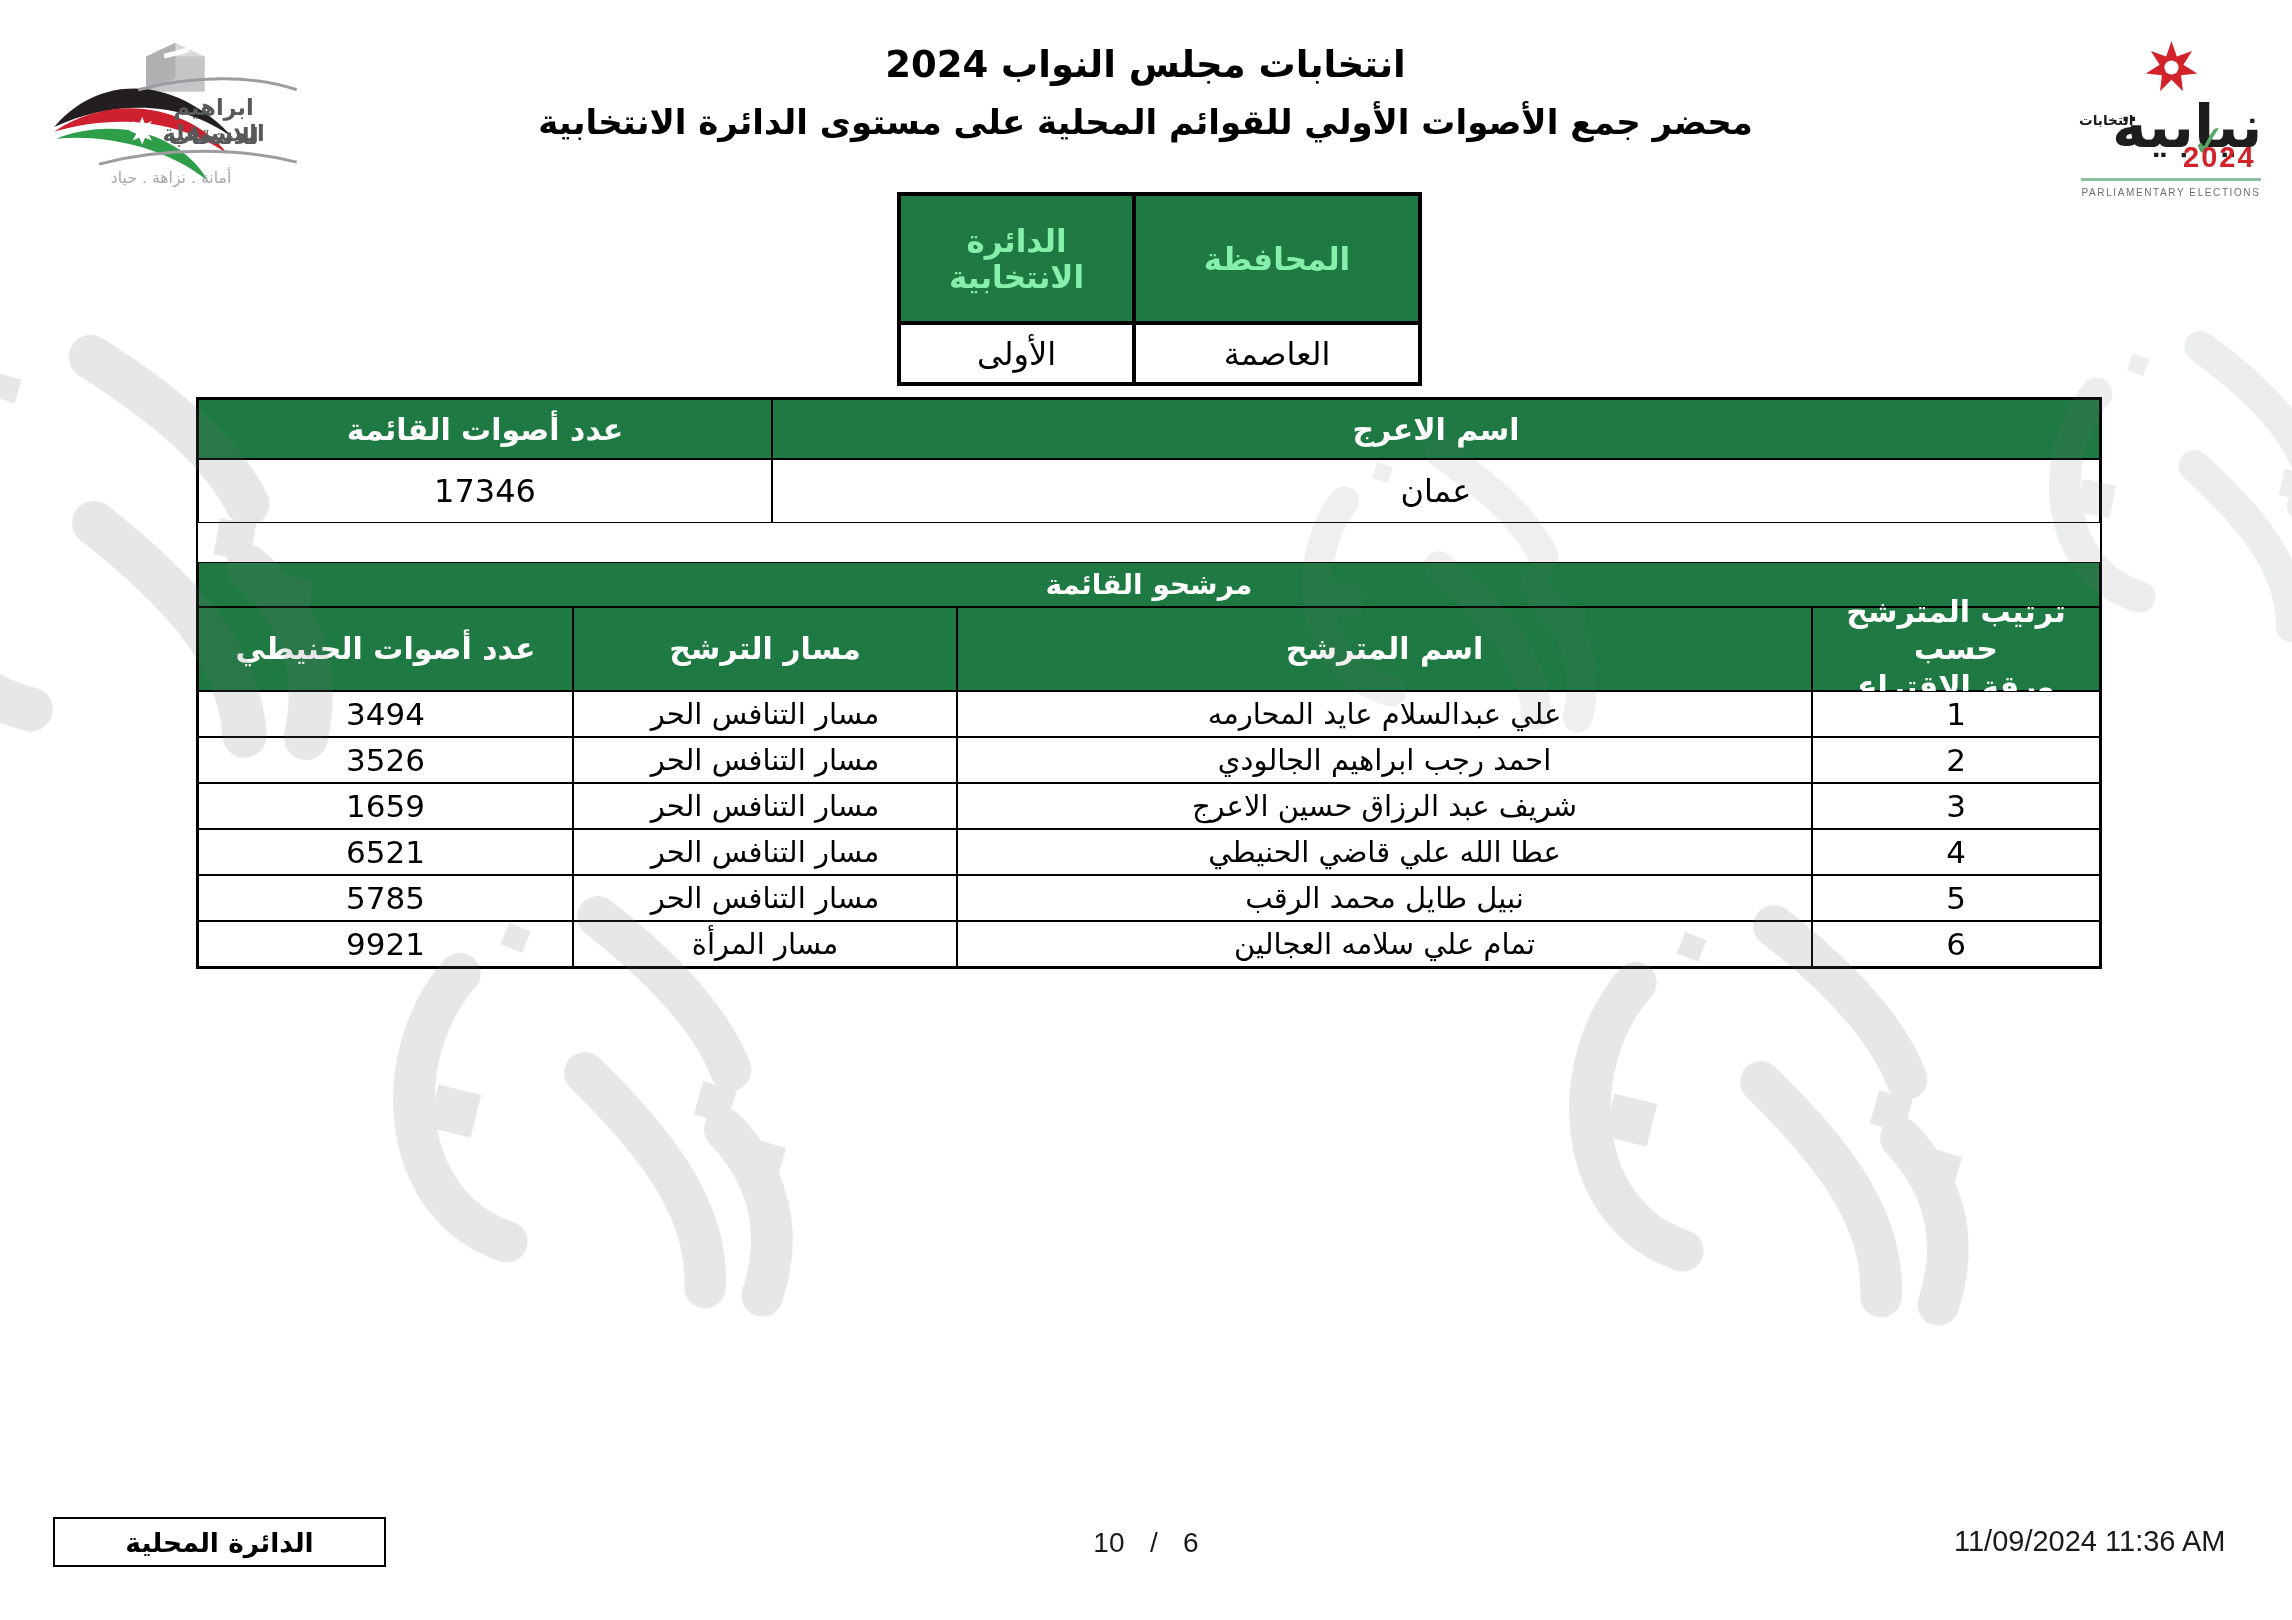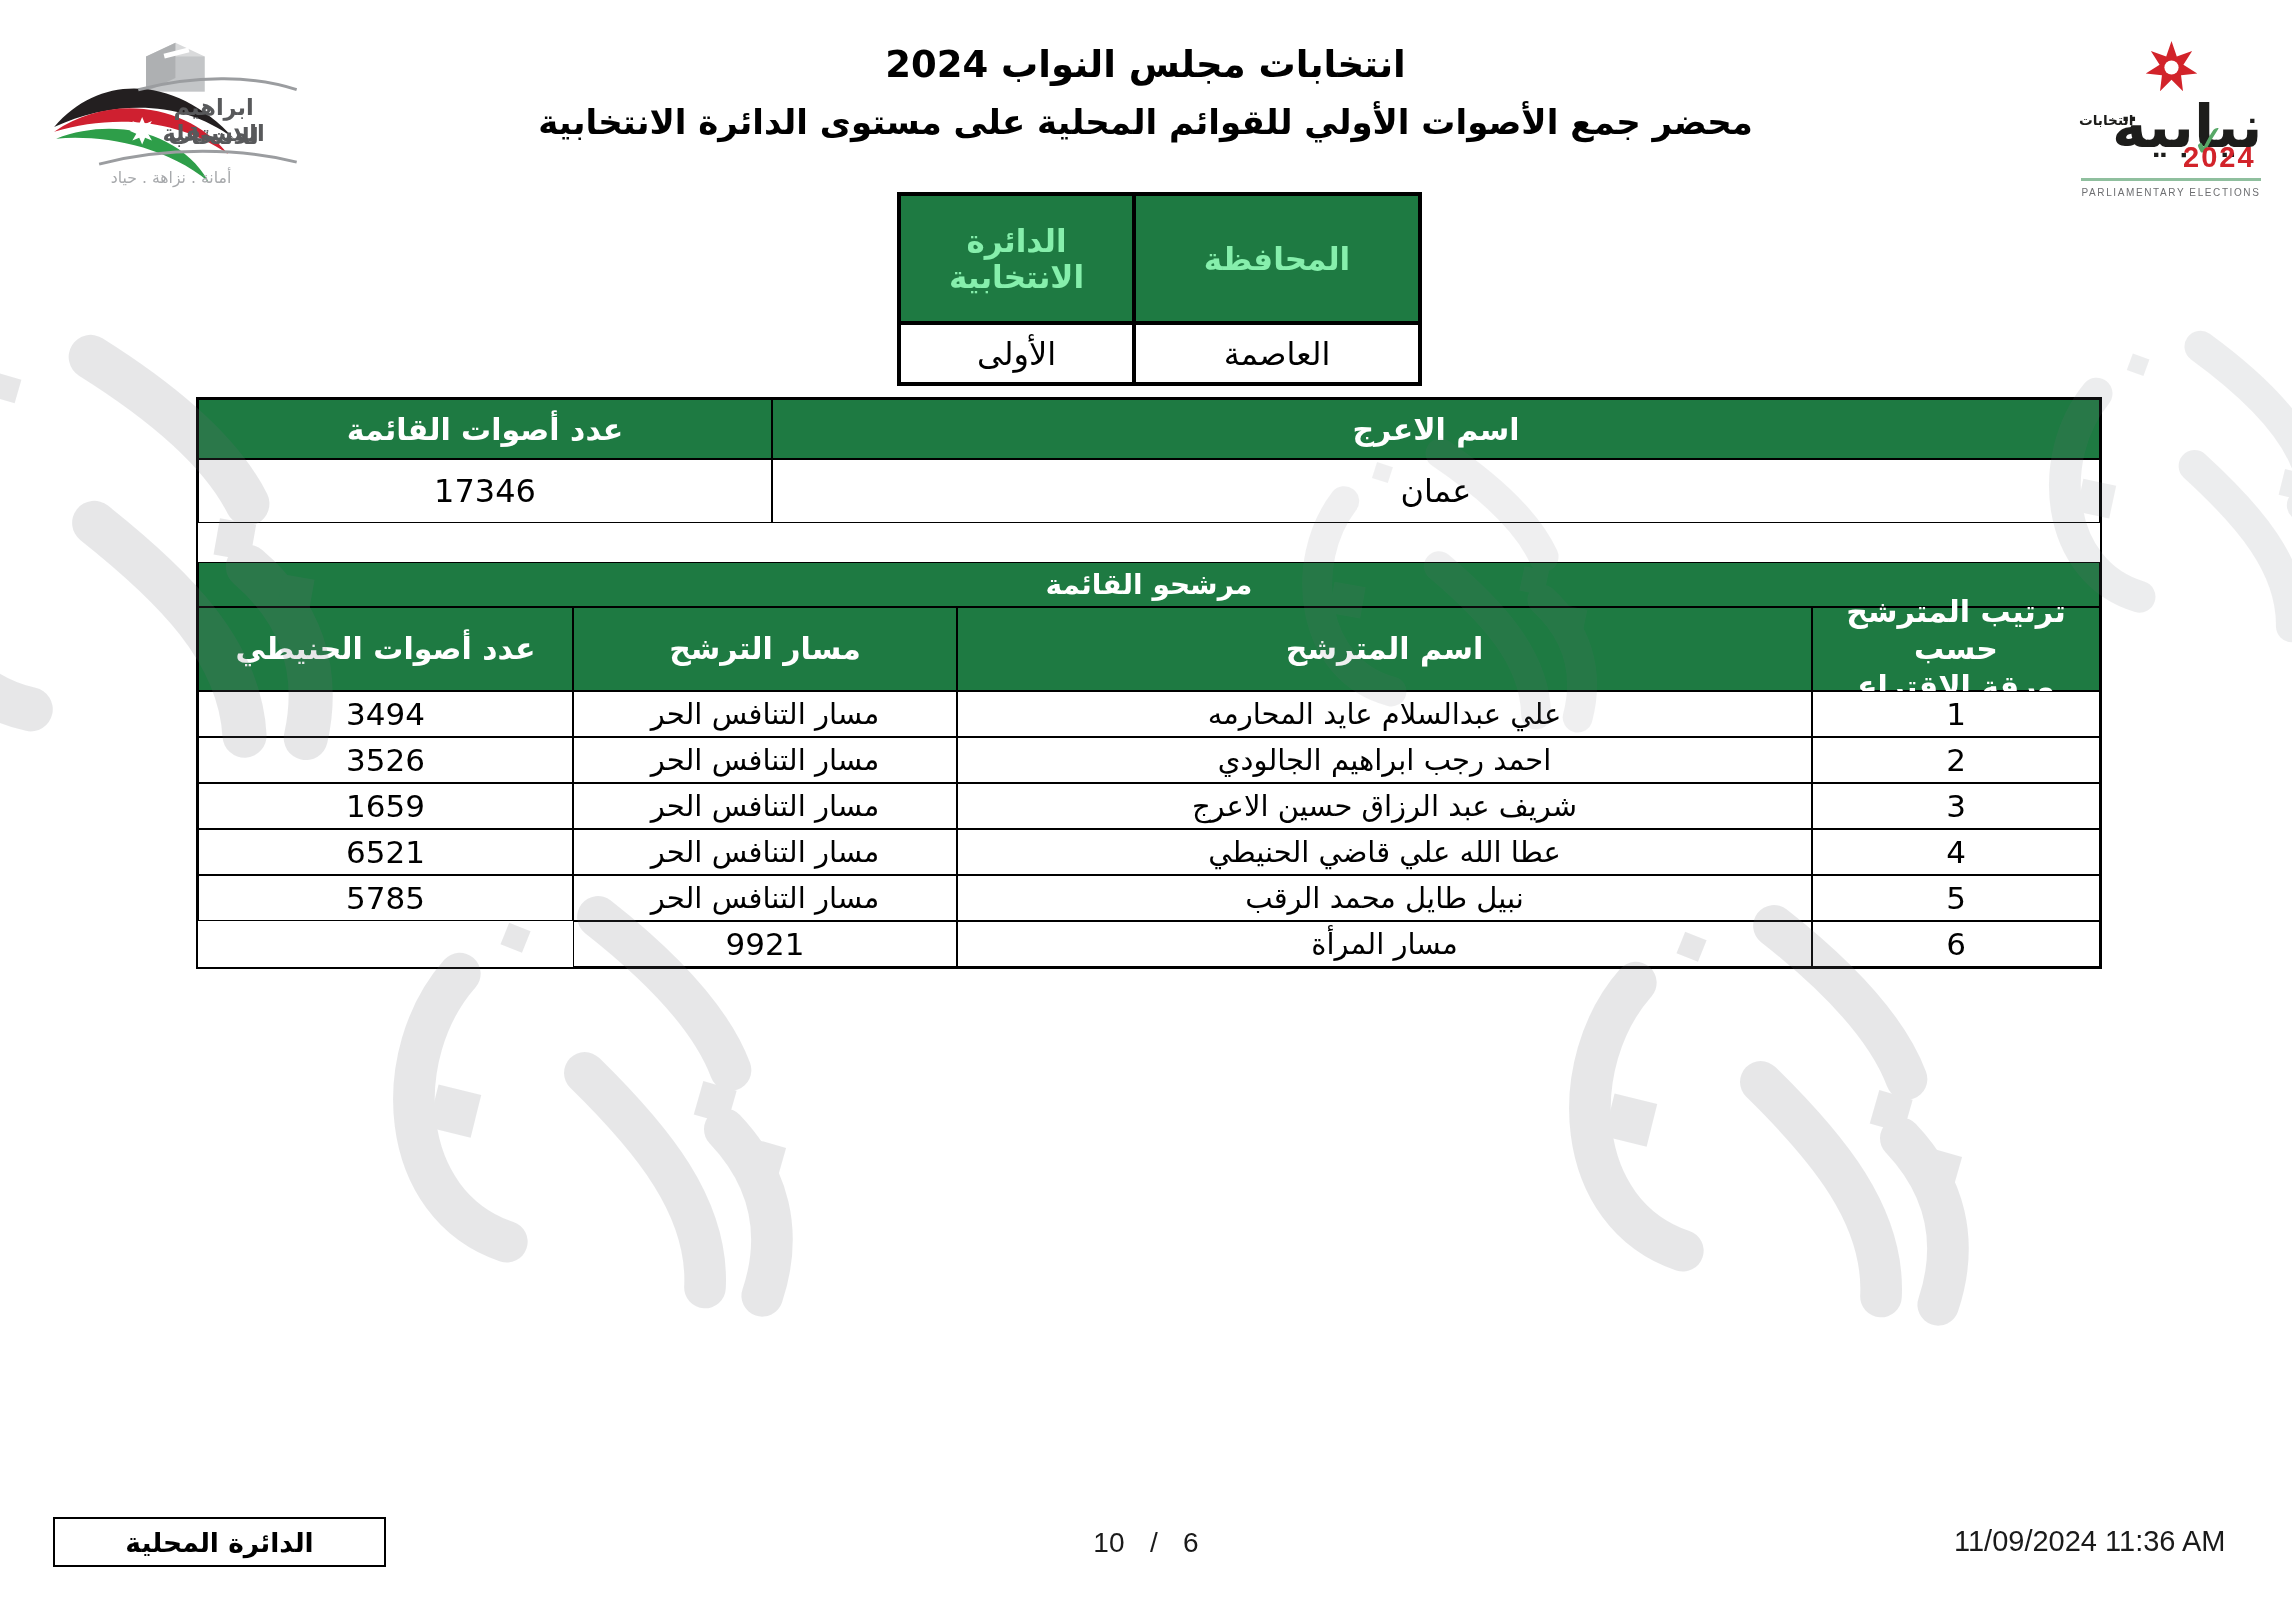--- a/index.html
+++ b/index.html
@@ -208,20 +208,21 @@
       <div class="mcell num">6521</div>
     </div>
     <div class="row4 drow">
       <div class="mcell num">5</div>
       <div class="mcell">نبيل طايل محمد الرقب</div>
       <div class="mcell">مسار التنافس الحر</div>
       <div class="mcell num">5785</div>
     </div>
     <div class="row4 drow">
       <div class="mcell num">6</div>
+      <div class="mcell">تمام علي سلامه العجالين</div>
       <div class="mcell">مسار المرأة</div>
       <div class="mcell num">9921</div>
     </div>
 
   </div>
 
   <div class="footer-box">الدائرة المحلية</div>
   <div class="footer-pages">10 / 6</div>
   <div class="footer-time">11/09/2024 11:36 AM</div>
 

